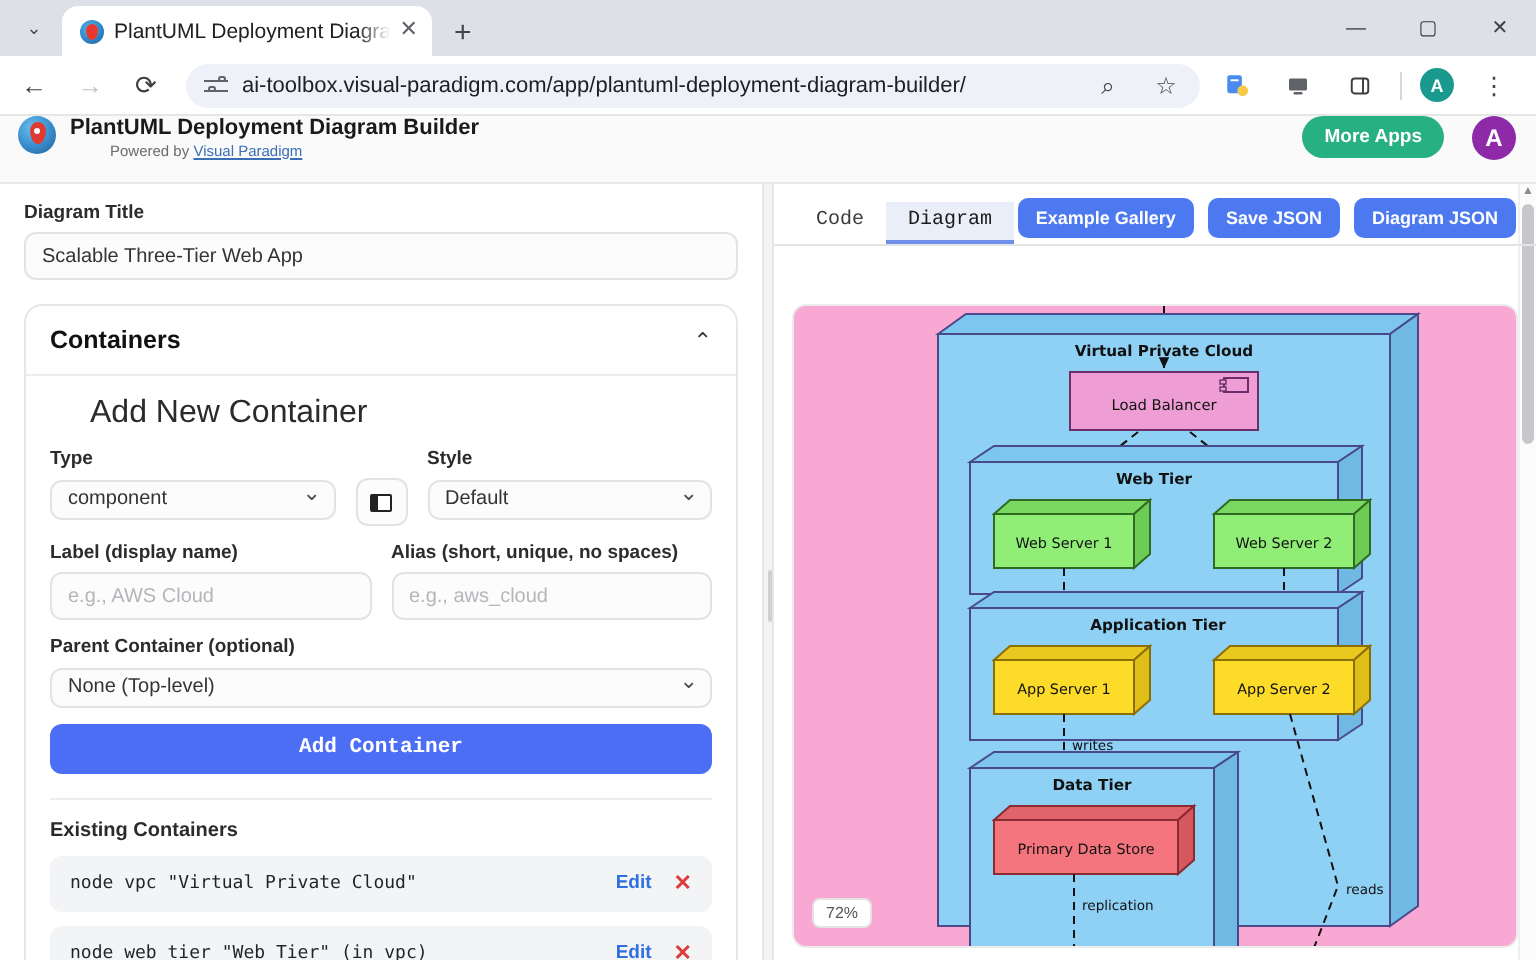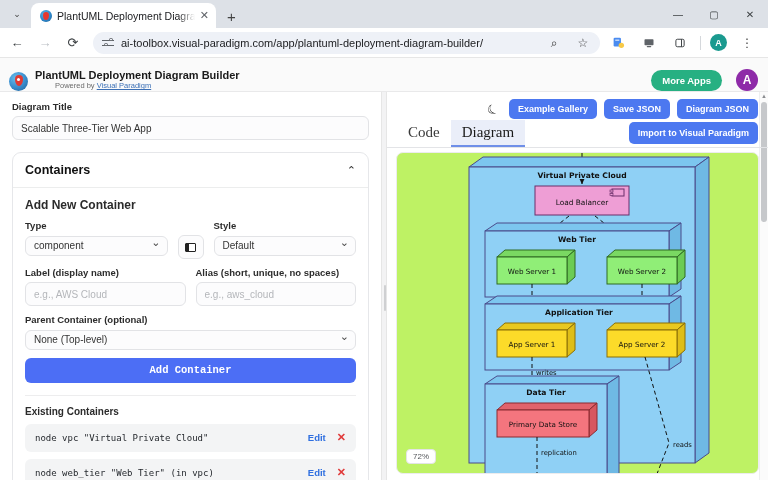--- a/index.html
+++ b/index.html
@@ -90,21 +90,21 @@
   .avatar-sm {
     width: 17px; height: 17px; border-radius: 50%; background: #1a9a8f;
     color: #fff; font-size: 9px; font-weight: bold; display: flex;
     align-items: center; justify-content: center;
   }
   .vdiv { width: 1px; height: 14px; background: #d5d8dc; }
 
   
   .app-header {
     height: 34px; background: #fafafa; border-bottom: 1px solid #e9e9ea;
-    display: flex; align-items: flex-end; padding: 0 10px 0 9px; gap: 7px;
+    display: flex; align-items: flex-start; padding: 0 10px 0 9px; gap: 7px;
   }
   .logo {
     width: 19px; height: 19px; border-radius: 50%; flex: 0 0 auto;
     background: radial-gradient(circle at 38% 32%, #6cc0ec 0%, #3a8fcf 50%, #1f5e95 100%);
     position: relative; overflow: hidden;
   }
   .logo::after {
     content: ""; position: absolute; left: 5.5px; top: 3px; width: 8px; height: 11px;
     background: #e03a33; border-radius: 50% 50% 50% 50% / 38% 38% 62% 62%;
   }
@@ -158,21 +158,21 @@
     border: 1px solid #e6e7ea; border-radius: 9px; margin-top: 12px;
     background: #fff; overflow: hidden;
   }
   .card-head {
     display: flex; align-items: center; padding: 10px 12px;
     border-bottom: 1px solid #eceded;
   }
   .card-title { font-size: 12.5px; font-weight: bold; color: #111; flex: 1 1 auto; }
   .chev { font-size: 11px; color: #333; }
   .card-body { padding: 10px 12px 12px 12px; }
-  .sec-title { font-size: 12px; font-weight: bold; color: #2b2b2b; margin-bottom: 8px; }
+  .sec-title { font-size: 16px; font-weight: normal; color: #2b2b2b; margin-bottom: 8px; margin-left: 20px; }
   .row2 { display: flex; gap: 10px; }
   .col { flex: 1 1 0; min-width: 0; }
   .col-narrow { flex: 0 0 auto; }
   .select {
     width: 100%; height: 20px; border: 1px solid #e2e3e6; border-radius: 6px;
     background: #fcfcfd; font-size: 10px; color: #333; padding: 0 20px 0 8px;
     appearance: none; position: relative;
     font-family: "Liberation Sans", sans-serif;
   }
   .select-wrap { position: relative; }
@@ -228,30 +228,30 @@
   }
   .rp-toolbar2 {
     display: flex; justify-content: flex-end; padding: 3px 10px 0 10px; height: 25px;
   }
   .tabs-row {
     display: flex; align-items: flex-end; gap: 0; padding-left: 10px;
     border-bottom: 1px solid #e3e4e7; height: 22px; margin-top: -18px;
     position: relative; z-index: 1;
   }
   .tab-btn {
-    font-size: 15px; color: #3a3a3a; padding: 4px 11px 4px 11px; background: transparent;
+    font-size: 10px; color: #3a3a3a; padding: 4px 11px 4px 11px; background: transparent;
     border: none; border-bottom: 2px solid transparent;
-    font-family: Liberation Serif, serif;
+    font-family: Liberation Mono, monospace;
   }
   .tab-btn.active {
     background: #eaeef9; color: #1a1a1a; border-bottom: 2px solid #6f8fe8;
   }
   .canvas-outer {
     position: absolute; left: 9px; right: 9px; top: 60px; bottom: 30px;
-    background: #bef264; border: 1px solid #ececee; border-radius: 7px;
+    background: #f9a8d4; border: 1px solid #ececee; border-radius: 7px;
     overflow: hidden;
   }
   .canvas-inner { position: absolute; inset: 0; }
   .zoom-badge {
     position: absolute; left: 9px; bottom: 9px; background: #fff;
     border: 1px solid #e3e3e5; border-radius: 4px; font-size: 8px; color: #55585c;
     padding: 2px 6px; z-index: 6;
   }
   .page-scrollbar {
     position: absolute; right: 0; top: 0; bottom: 0; width: 9px; background: #fbfbfb;
@@ -415,23 +415,20 @@
 
   <div class="split-handle"></div>
 
   <div class="right-pane">
     <div class="rp-toolbar">
       <span class="moon">☾</span>
       <button class="btn-blue">Example Gallery</button>
       <button class="btn-blue">Save JSON</button>
       <button class="btn-blue">Diagram JSON</button>
     </div>
-    <div class="rp-toolbar2">
-      <button class="btn-blue">Import to Visual Paradigm</button>
-    </div>
 
     <div class="tabs-row">
       <button class="tab-btn">Code</button>
       <button class="tab-btn active">Diagram</button>
     </div>
 
     <div class="canvas-outer">
       <div class="canvas-inner">
         <svg class="uml-svg" width="370" height="360" viewBox="0 0 370 360">
           <defs>

